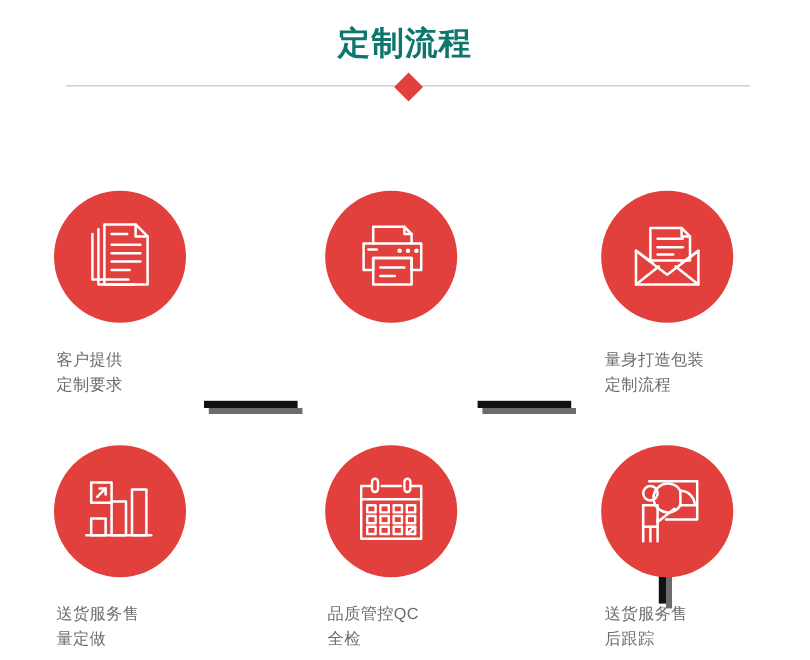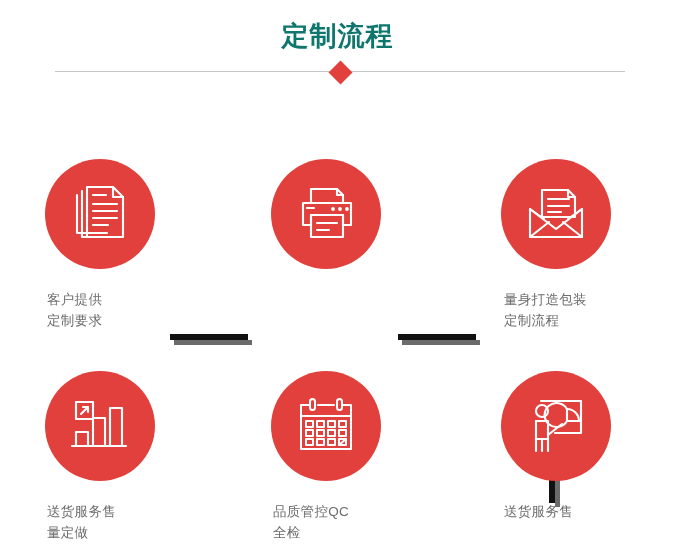--- a/index.html
+++ b/index.html
@@ -332,17 +332,18 @@
             <path d="M11 26 L23 26 L23 40 L37 29"></path>
             <path d="M11 26 L11 56"></path>
             <path d="M23 38 L23 56"></path>
             <path d="M11 44 L23 44"></path>
             <path d="M17 44 L17 56"></path>
           </svg>
         </span>
       </div>
       <div class="node-label">
         <div>送货服务售</div>
+        <div>后跟踪</div>
       </div>
     </div>
 
   </div>
 </div>
 
 </body></html>

